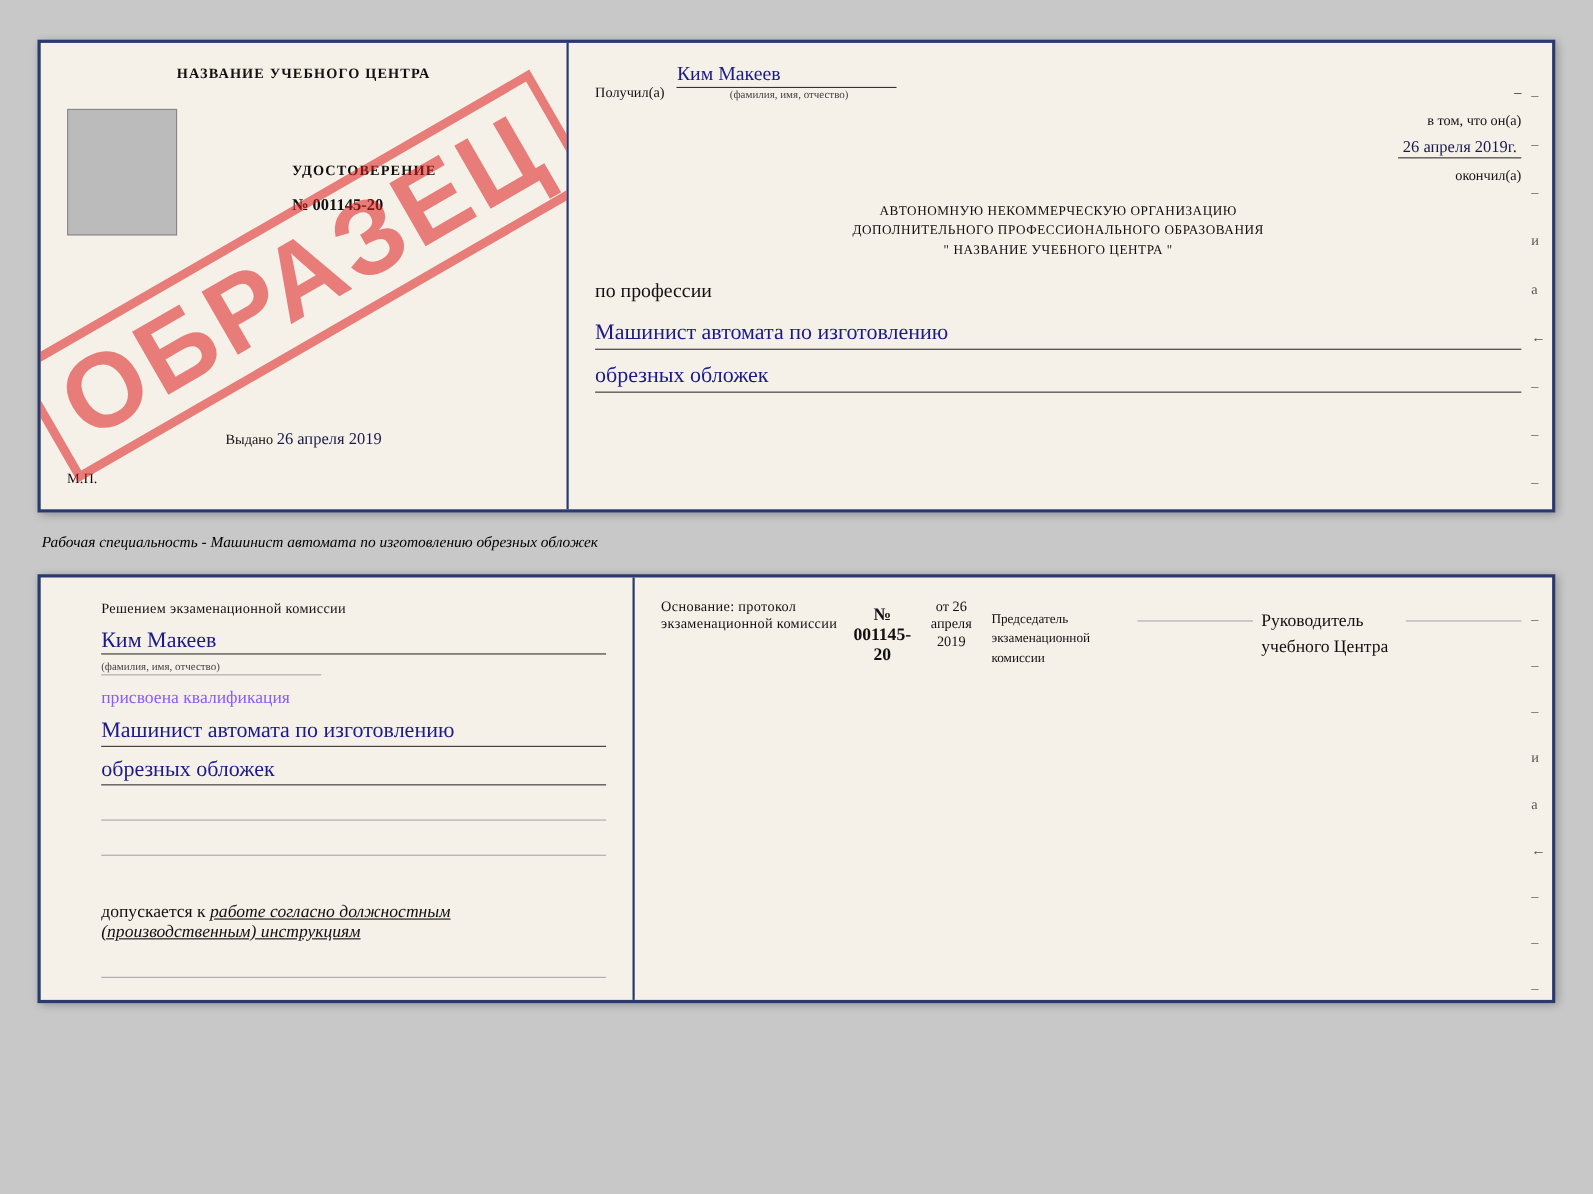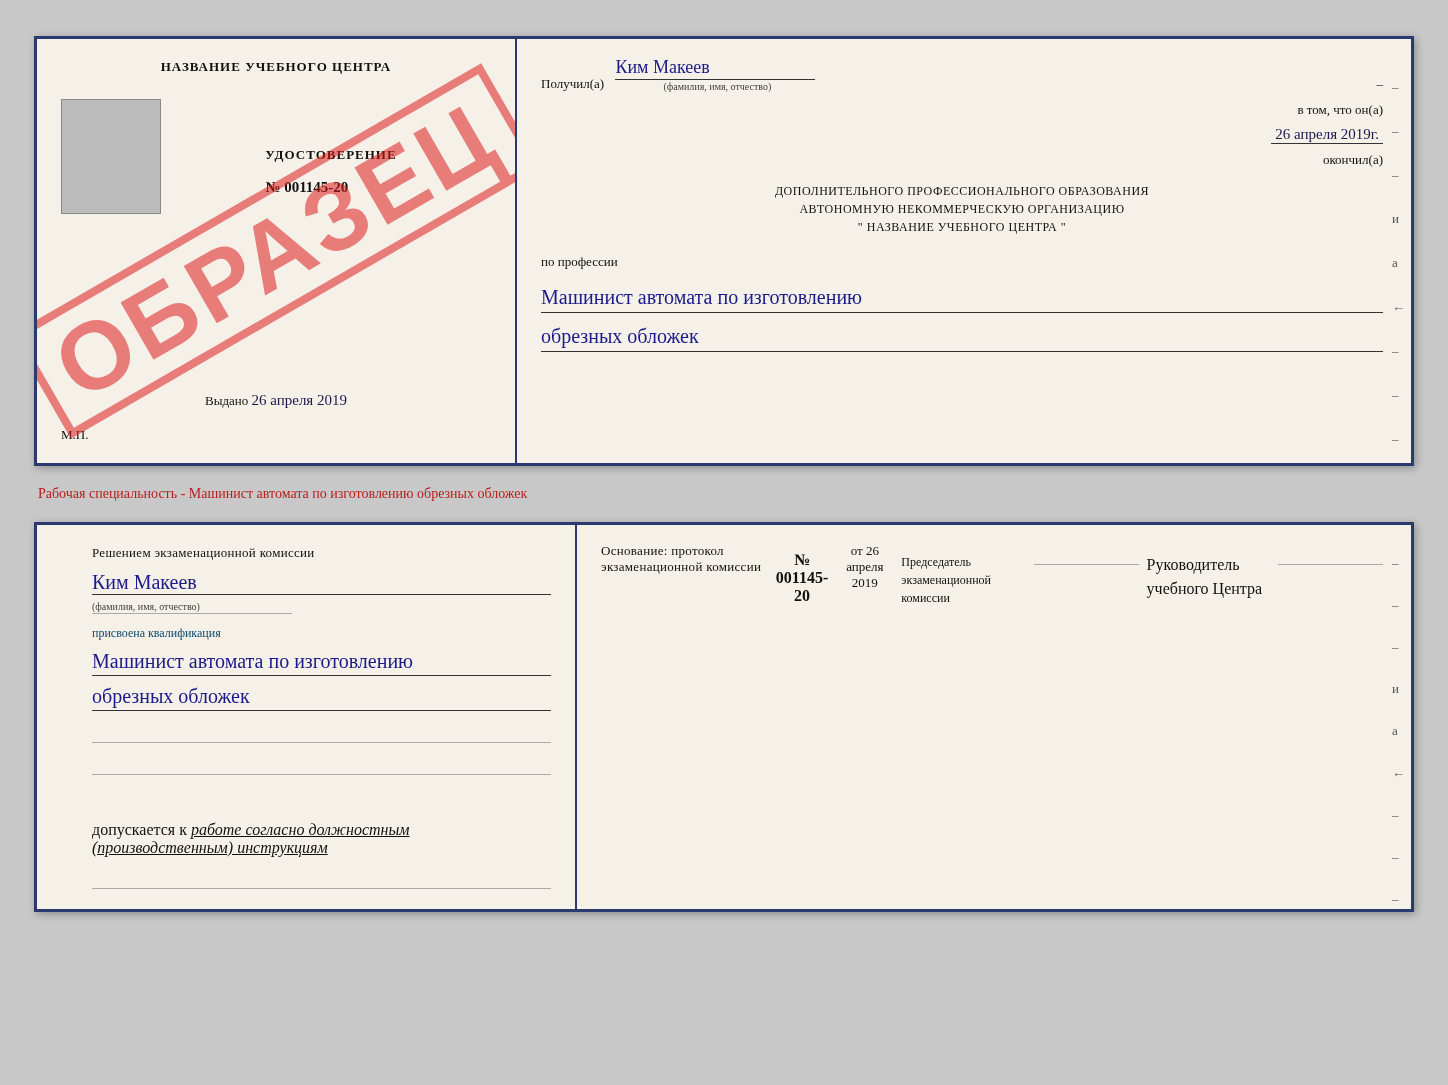--- a/index.html
+++ b/index.html
@@ -171,21 +171,21 @@
       font-size: 12px;
       text-align: center;
       text-transform: uppercase;
       color: #111;
       line-height: 1.5;
       letter-spacing: 0.5px;
       margin-top: 4px;
     }
 
     .profession-label {
-      font-size: 13px;
+      font-size: 18px;
       color: #111;
       margin-top: 8px;
     }
 
     .profession-value {
       font-family: 'Segoe Script', 'Comic Sans MS', cursive;
       font-size: 20px;
       color: #1a1a8a;
       border-bottom: 1px solid #333;
       padding-bottom: 2px;
@@ -210,22 +210,23 @@
       flex-direction: column;
       gap: 28px;
       font-size: 13px;
       color: #555;
     }
 
     
     .middle-caption {
       width: 1380px;
       font-size: 14px;
-      color: #b91c1c;
+      color: #000000;
       padding: 2px 4px;
+      font-style: italic;
     }
 
     
     .document-bottom {
       width: 1380px;
       height: 390px;
       background: #f5f0e8;
       border: 3px solid #2a3a6e;
       display: flex;
       position: relative;
@@ -259,22 +260,22 @@
 
     .bl-sub {
       font-size: 10px;
       color: #444;
       border-bottom: 1px solid #aaa;
       padding-bottom: 1px;
       width: 200px;
     }
 
     .bl-assigned {
-      font-size: 12px;
-      color: #0c4a6e;
+      font-size: 16px;
+      color: #8b5cf6;
       margin-top: 6px;
     }
 
     .bl-qual {
       font-family: 'Segoe Script', 'Comic Sans MS', cursive;
       font-size: 20px;
       color: #1a1a8a;
       border-bottom: 1px solid #333;
       line-height: 1.4;
     }
@@ -399,22 +400,22 @@
       <span class="dash-right">–</span>
     </div>
 
     <div class="date-line">
       <span>в том, что он(а)</span>
       <span class="date-value">26 апреля 2019г.</span>
       <span>окончил(а)</span>
     </div>
 
     <div class="org-block">
+      <div>АВТОНОМНУЮ НЕКОММЕРЧЕСКУЮ ОРГАНИЗАЦИЮ</div>
       <div>ДОПОЛНИТЕЛЬНОГО ПРОФЕССИОНАЛЬНОГО ОБРАЗОВАНИЯ</div>
-      <div>АВТОНОМНУЮ НЕКОММЕРЧЕСКУЮ ОРГАНИЗАЦИЮ</div>
       <div>"  НАЗВАНИЕ УЧЕБНОГО ЦЕНТРА  "</div>
     </div>
 
     <div class="profession-label">по профессии</div>
     <div class="profession-value">Машинист автомата по изготовлению</div>
     <div class="profession-value2">обрезных обложек</div>
 
     <div class="side-dashes">
       <span>–</span>
       <span>–</span>

